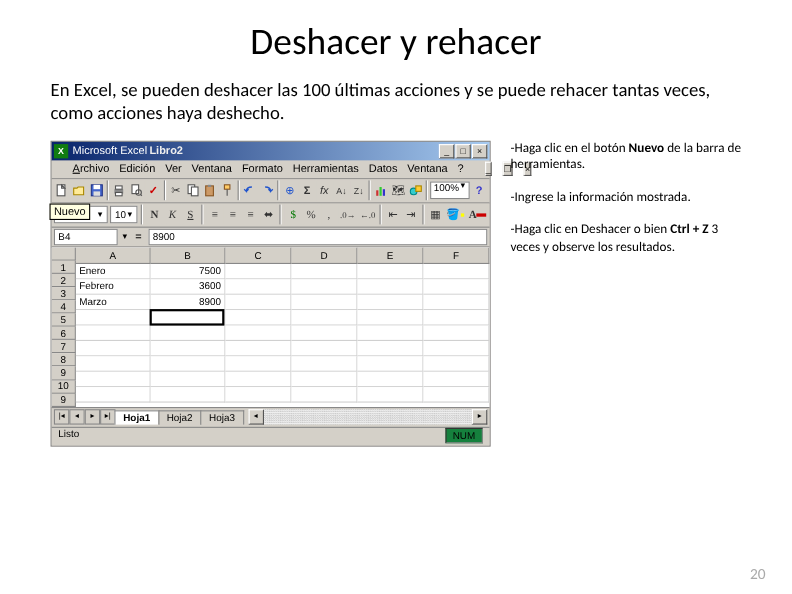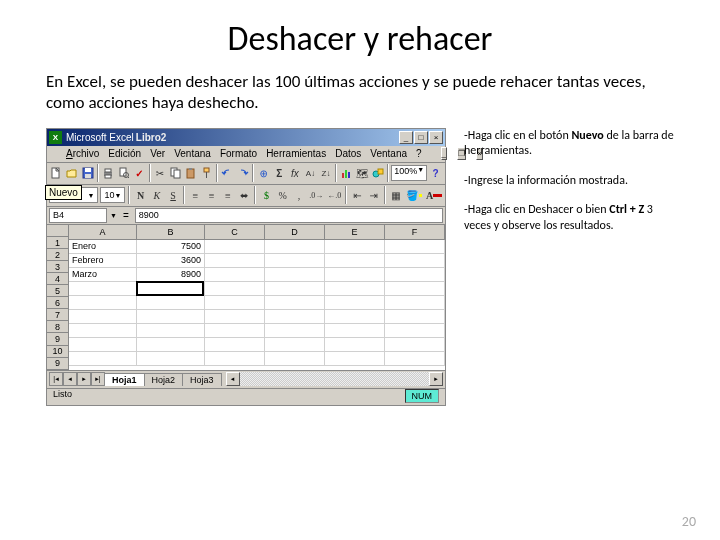--- a/index.html
+++ b/index.html
@@ -125,21 +125,21 @@
     padding: 1px 7px; background: #fff; border: 1px solid #888;
     border-bottom: none; margin-left: -1px; font-size: 9px;
   }
   .tab.inactive { background: #d4d0c8; }
   .hscroll { flex:1; height: 14px; margin-left: 4px; background: repeating-conic-gradient(#ccc 0 25%, #eee 0 50%) 0/2px 2px; display:flex; }
   .statusbar {
     height: 17px; background: #d4d0c8; display: flex; align-items: flex-start;
     font-size: 9px; padding: 0 6px; border-top: 1px solid #888;
   }
   .statusbar .mid { flex: 1; }
-  .panel { background:#5eead4; border:1px inset #888; padding:1px 6px; margin-left:3px; font-size:9px; }
+  .panel { background:#15803d; border:1px inset #888; padding:1px 6px; margin-left:3px; font-size:9px; }
   .instructions { flex: 1; font-size: 12px; line-height: 1.3; }
   .instructions p { margin-bottom: 14px; }
   .pagenum {
     position: absolute; bottom: 10px; right: 24px;
     color: #aaa; font-size: 14px;
   }
 </style>
 </head>
 <body>
 

